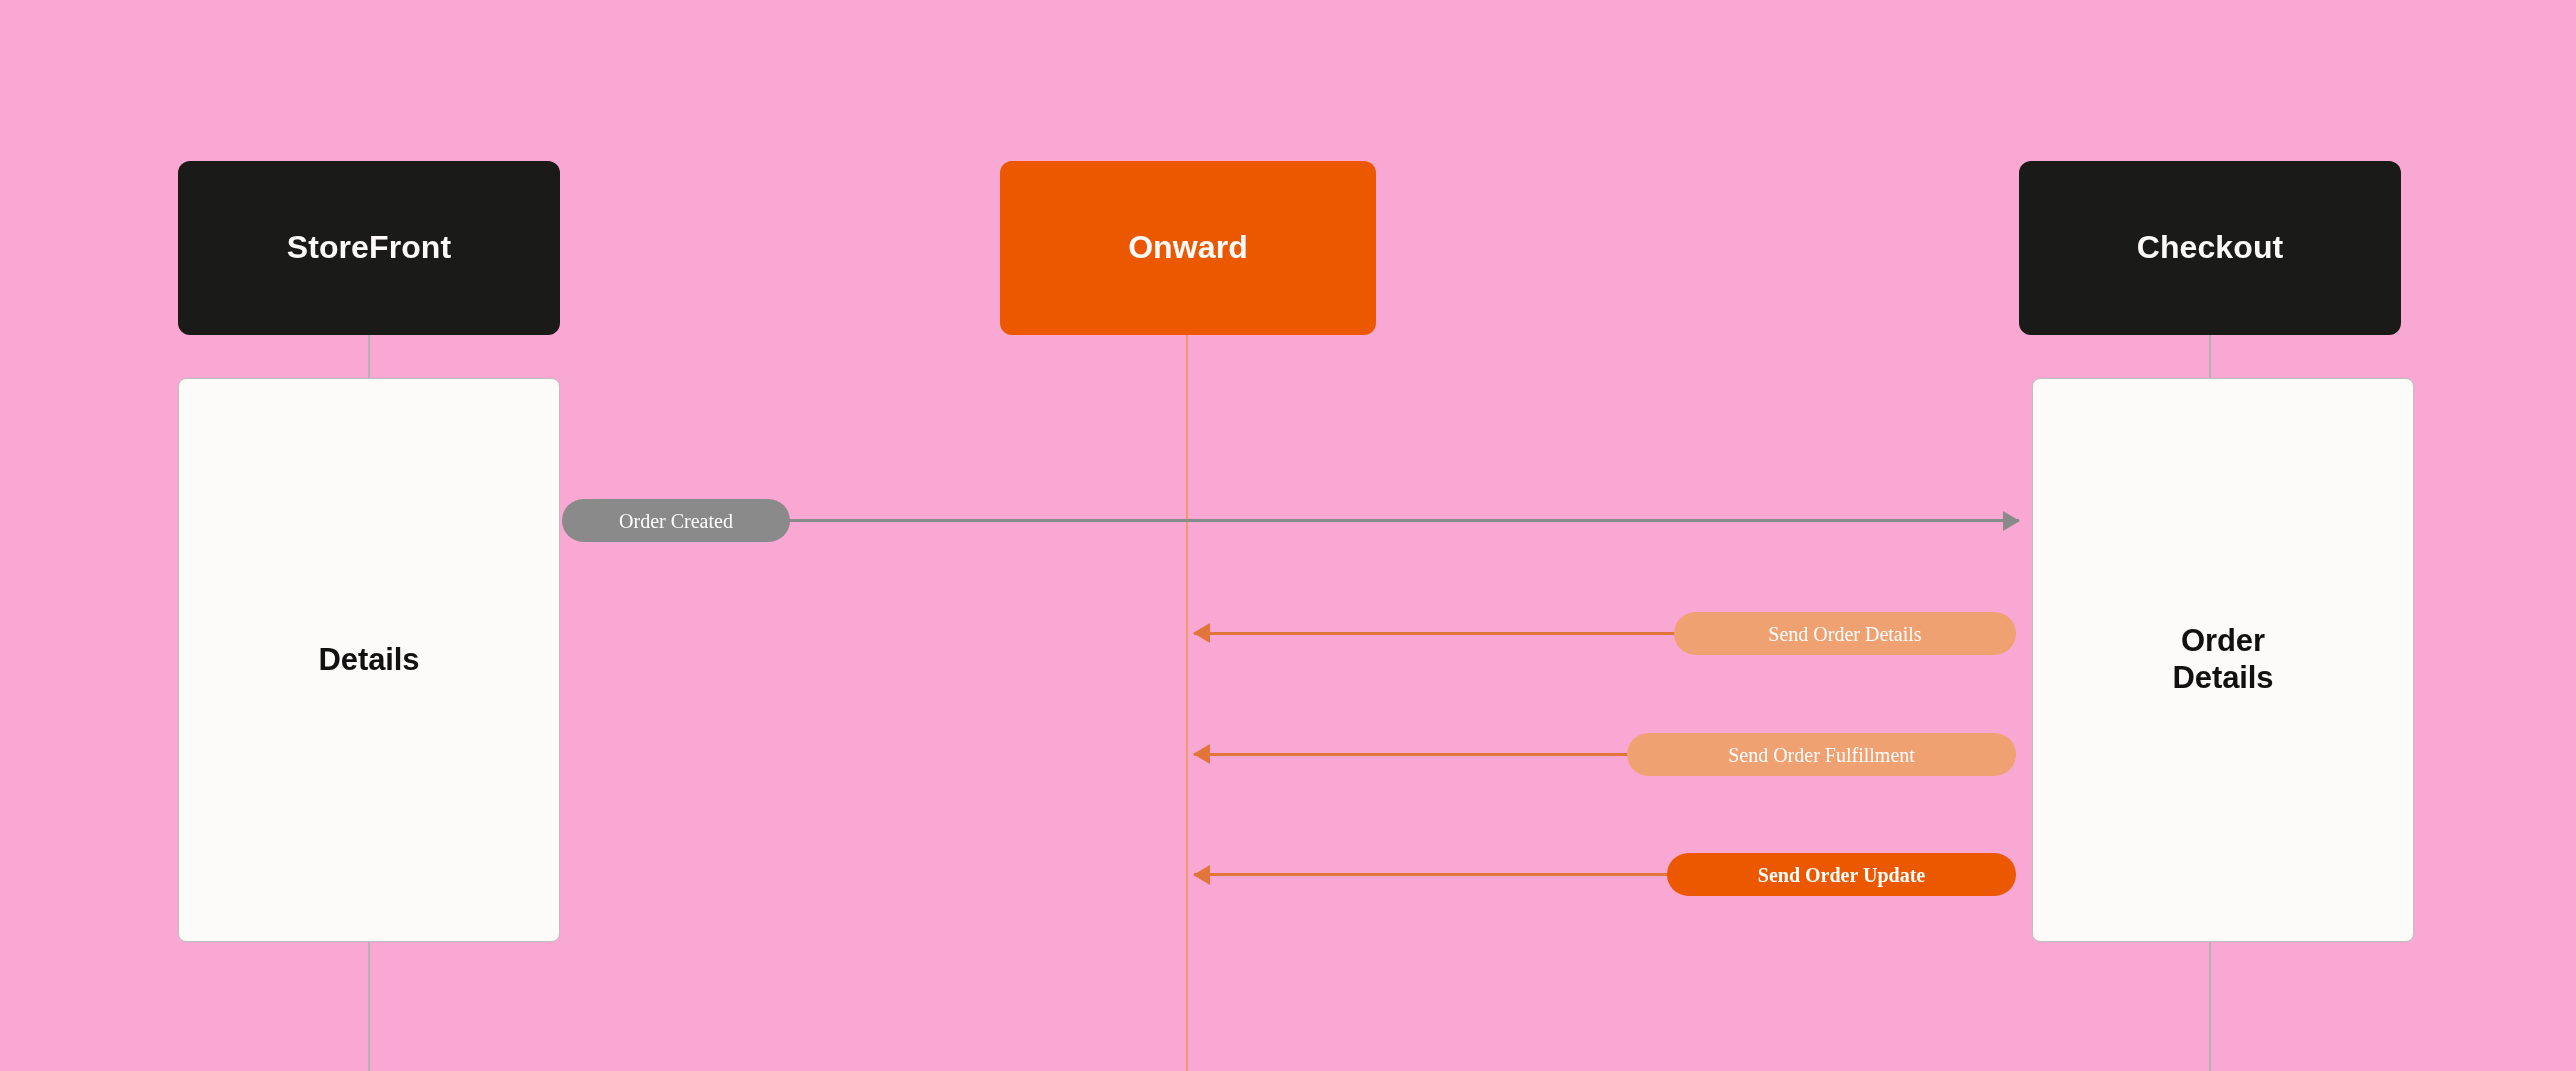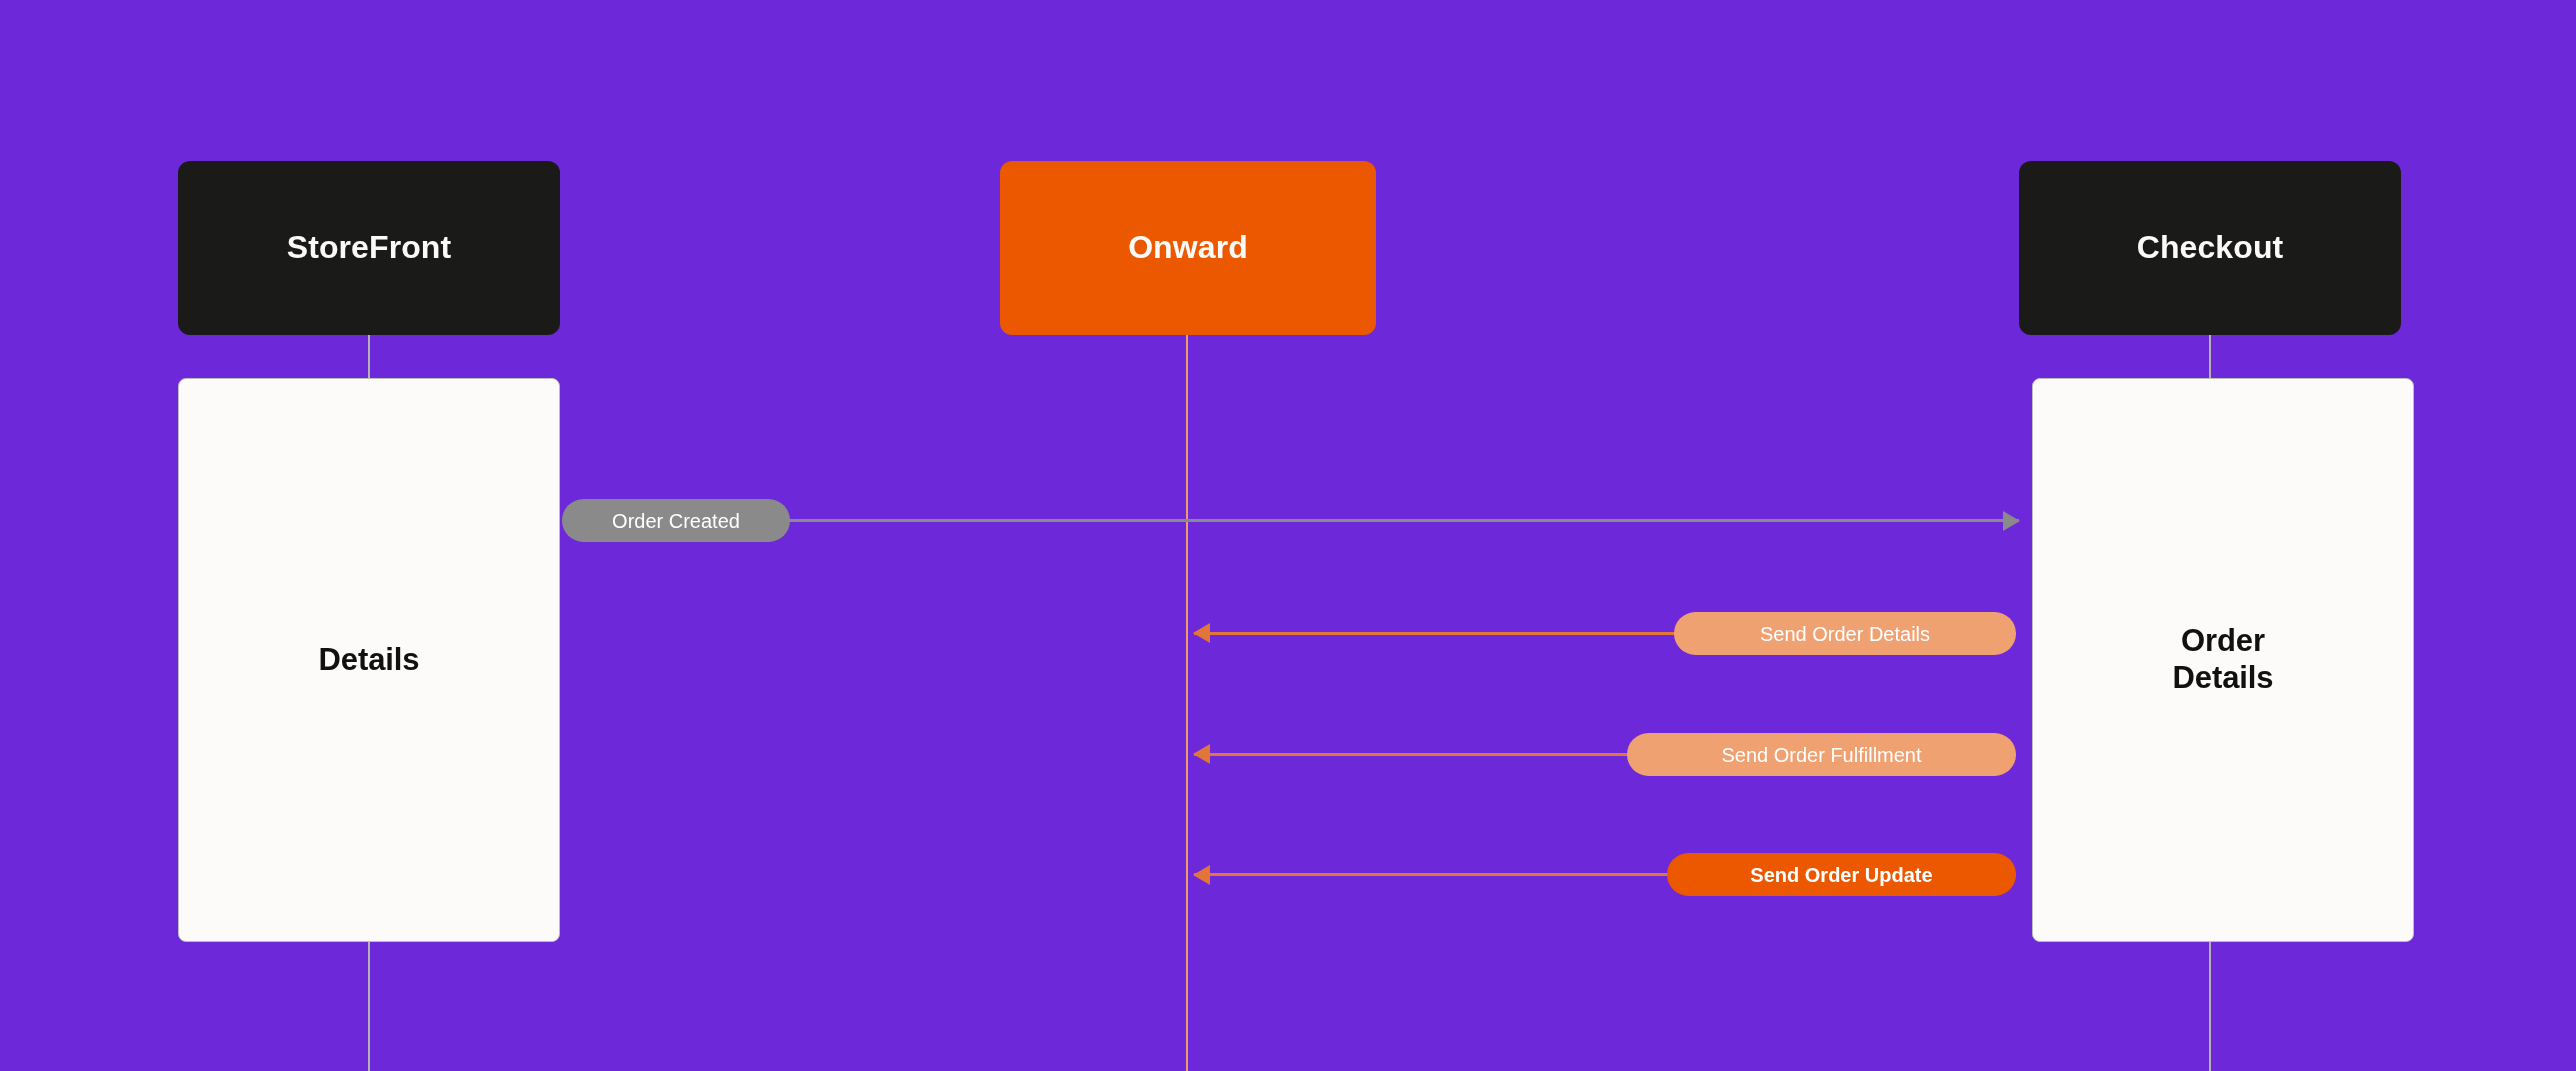--- a/index.html
+++ b/index.html
@@ -7,21 +7,21 @@
     padding: 0;
     background: #FAF9F7;
   }
   body {
     font-family: "Liberation Sans", sans-serif;
   }
   #canvas {
     position: relative;
     width: 2576px;
     height: 1072px;
-    background: #6d28d9;
+    background: #f9a8d4;
     overflow: hidden;
   }
 
   
   .lifeline {
     position: absolute;
     width: 2px;
     top: 335px;
     bottom: 0;
   }
@@ -99,20 +99,21 @@
   .pill {
     position: absolute;
     height: 43px;
     border-radius: 21.5px;
     display: flex;
     align-items: center;
     justify-content: center;
     padding: 0 20px;
     box-sizing: border-box;
     white-space: nowrap;
+    font-family: Liberation Serif, serif;
   }
   .pill .pill-label {
     font-size: 20px;
     color: #FFFFFF;
     line-height: 1;
   }
   .pill.tone-gray        { background: #8A8A8A; }
   .pill.tone-light       { background: #F0A172; }
   .pill.tone-solid       { background: #EC5800; }
   .pill.weight-bold .pill-label { font-weight: 700; }

